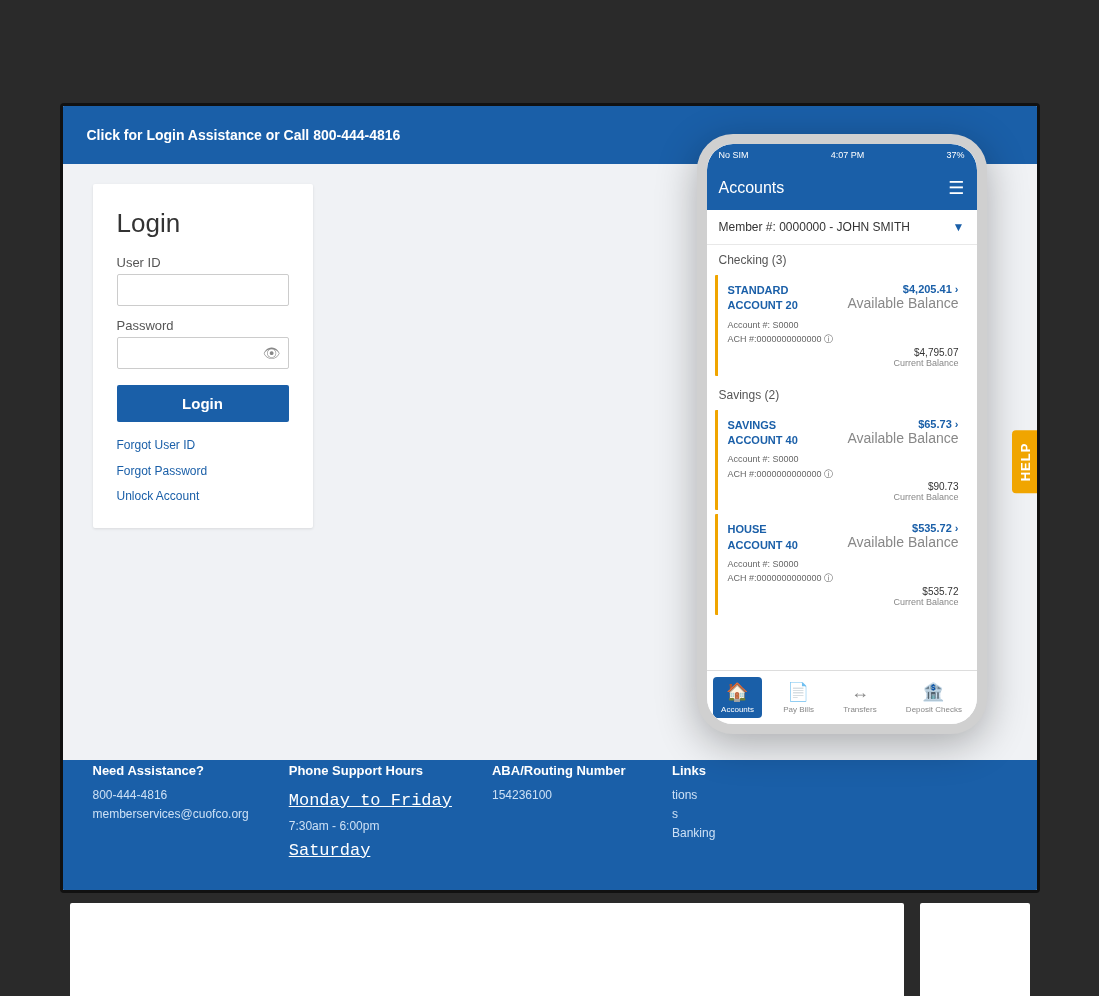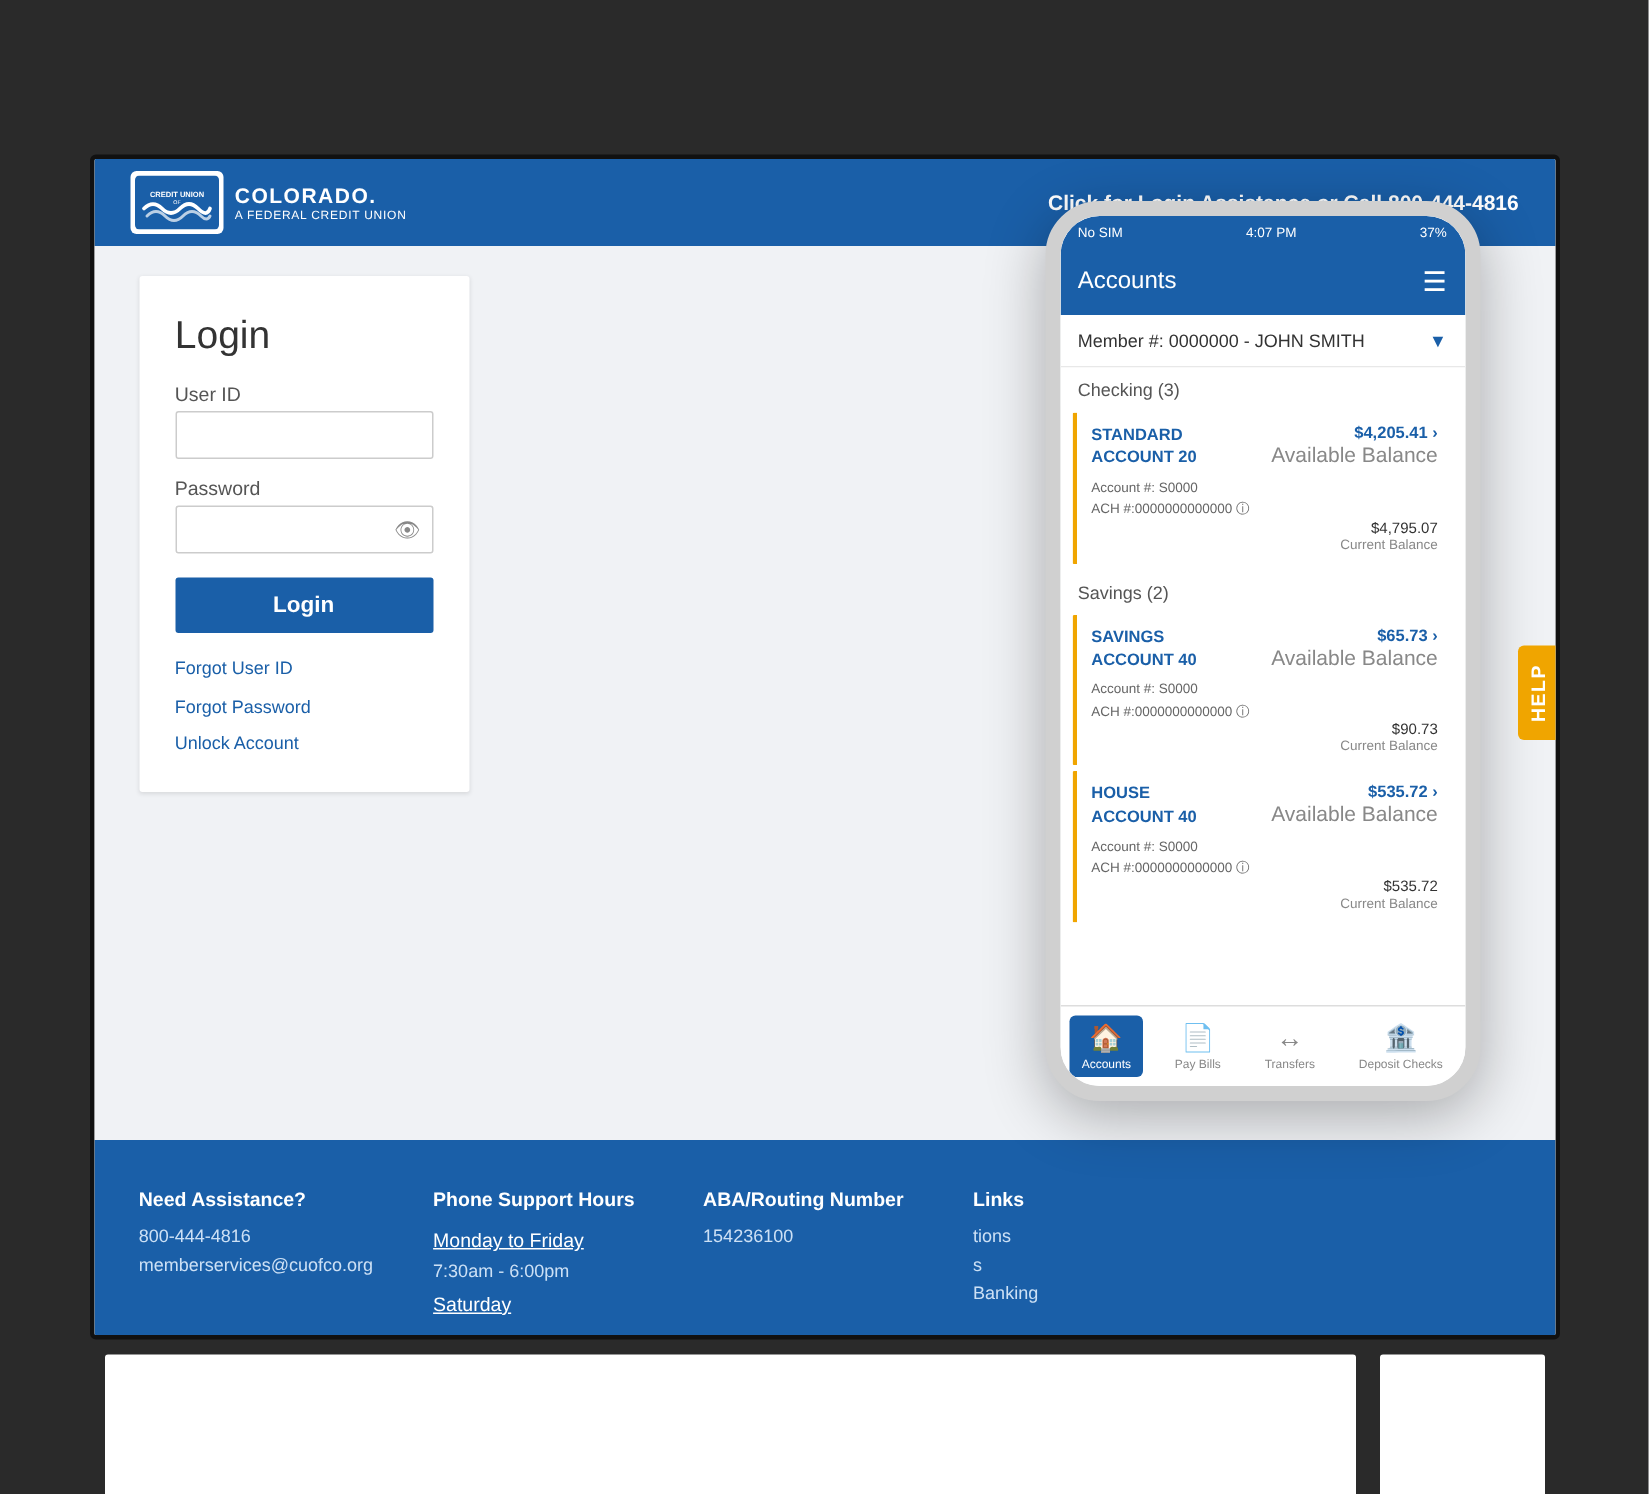--- a/index.html
+++ b/index.html
@@ -412,21 +412,21 @@
       z-index: 20;
       border-radius: 0 4px 4px 0;
     }
 
     
     .footer {
       background: #1a5fa8;
       height: 130px;
       display: flex;
       align-items: flex-start;
-      padding: 32px 30px;
+      padding: 3px 30px;
       gap: 40px;
     }
 
     .footer-section {
       color: white;
       min-width: 140px;
     }
 
     .footer-title {
       font-size: 13px;
@@ -436,25 +436,26 @@
     }
 
     .footer-text {
       font-size: 12px;
       color: #cce0f5;
       line-height: 1.6;
     }
 
     .footer-link {
       color: white;
-      font-size: 13px;
+      font-size: 17px;
       text-decoration: underline;
       cursor: pointer;
       display: block;
       line-height: 1.8;
+      font-family: Liberation Mono, monospace;
     }
 
     .footer-links-section {
       color: white;
       min-width: 100px;
     }
 
     .footer-links-title {
       font-size: 13px;
       font-weight: bold;
@@ -473,36 +474,20 @@
     }
   </style>
 </head>
 <body>
 
 <div class="outer-wrapper">
   <div style="position: relative; width: 980px; height: 790px;">
     <div class="browser-frame">
 
       <div class="header">
-        <div class="logo-area">
-          <div class="logo-icon">
-            <svg viewBox="0 0 56 36">
-              <rect width="56" height="36" fill="#1a5fa8" rx="3"></rect>
-
-              <path d="M6 22 Q12 16 18 22 Q24 28 30 22 Q36 16 42 22 Q48 28 50 22" stroke="white" stroke-width="2.5" fill="none" stroke-linecap="round"></path>
-              <path d="M8 27 Q14 21 20 27 Q26 33 32 27 Q38 21 44 27 Q48 31 50 27" stroke="white" stroke-width="2" fill="none" stroke-linecap="round" opacity="0.7"></path>
-              <text x="28" y="14" fill="white" font-size="5" font-weight="bold" text-anchor="middle" font-family="Arial">CREDIT UNION</text>
-              <text x="28" y="19" fill="white" font-size="3.5" text-anchor="middle" font-family="Arial">OF</text>
-            </svg>
-          </div>
-          <div class="logo-text">
-            <div class="line2">COLORADO.</div>
-            <div class="line3">A FEDERAL CREDIT UNION</div>
-          </div>
-        </div>
         <a class="header-link">Click for Login Assistance or Call 800-444-4816</a>
       </div>
 
       <div style="display: flex; height: calc(100% - 58px - 130px); background: #f0f2f5; position: relative;">
 
         <div class="login-section">
           <h2 class="login-title">Login</h2>
 
           <label class="field-label">User ID</label>
           <input type="text" class="text-input" style="">

